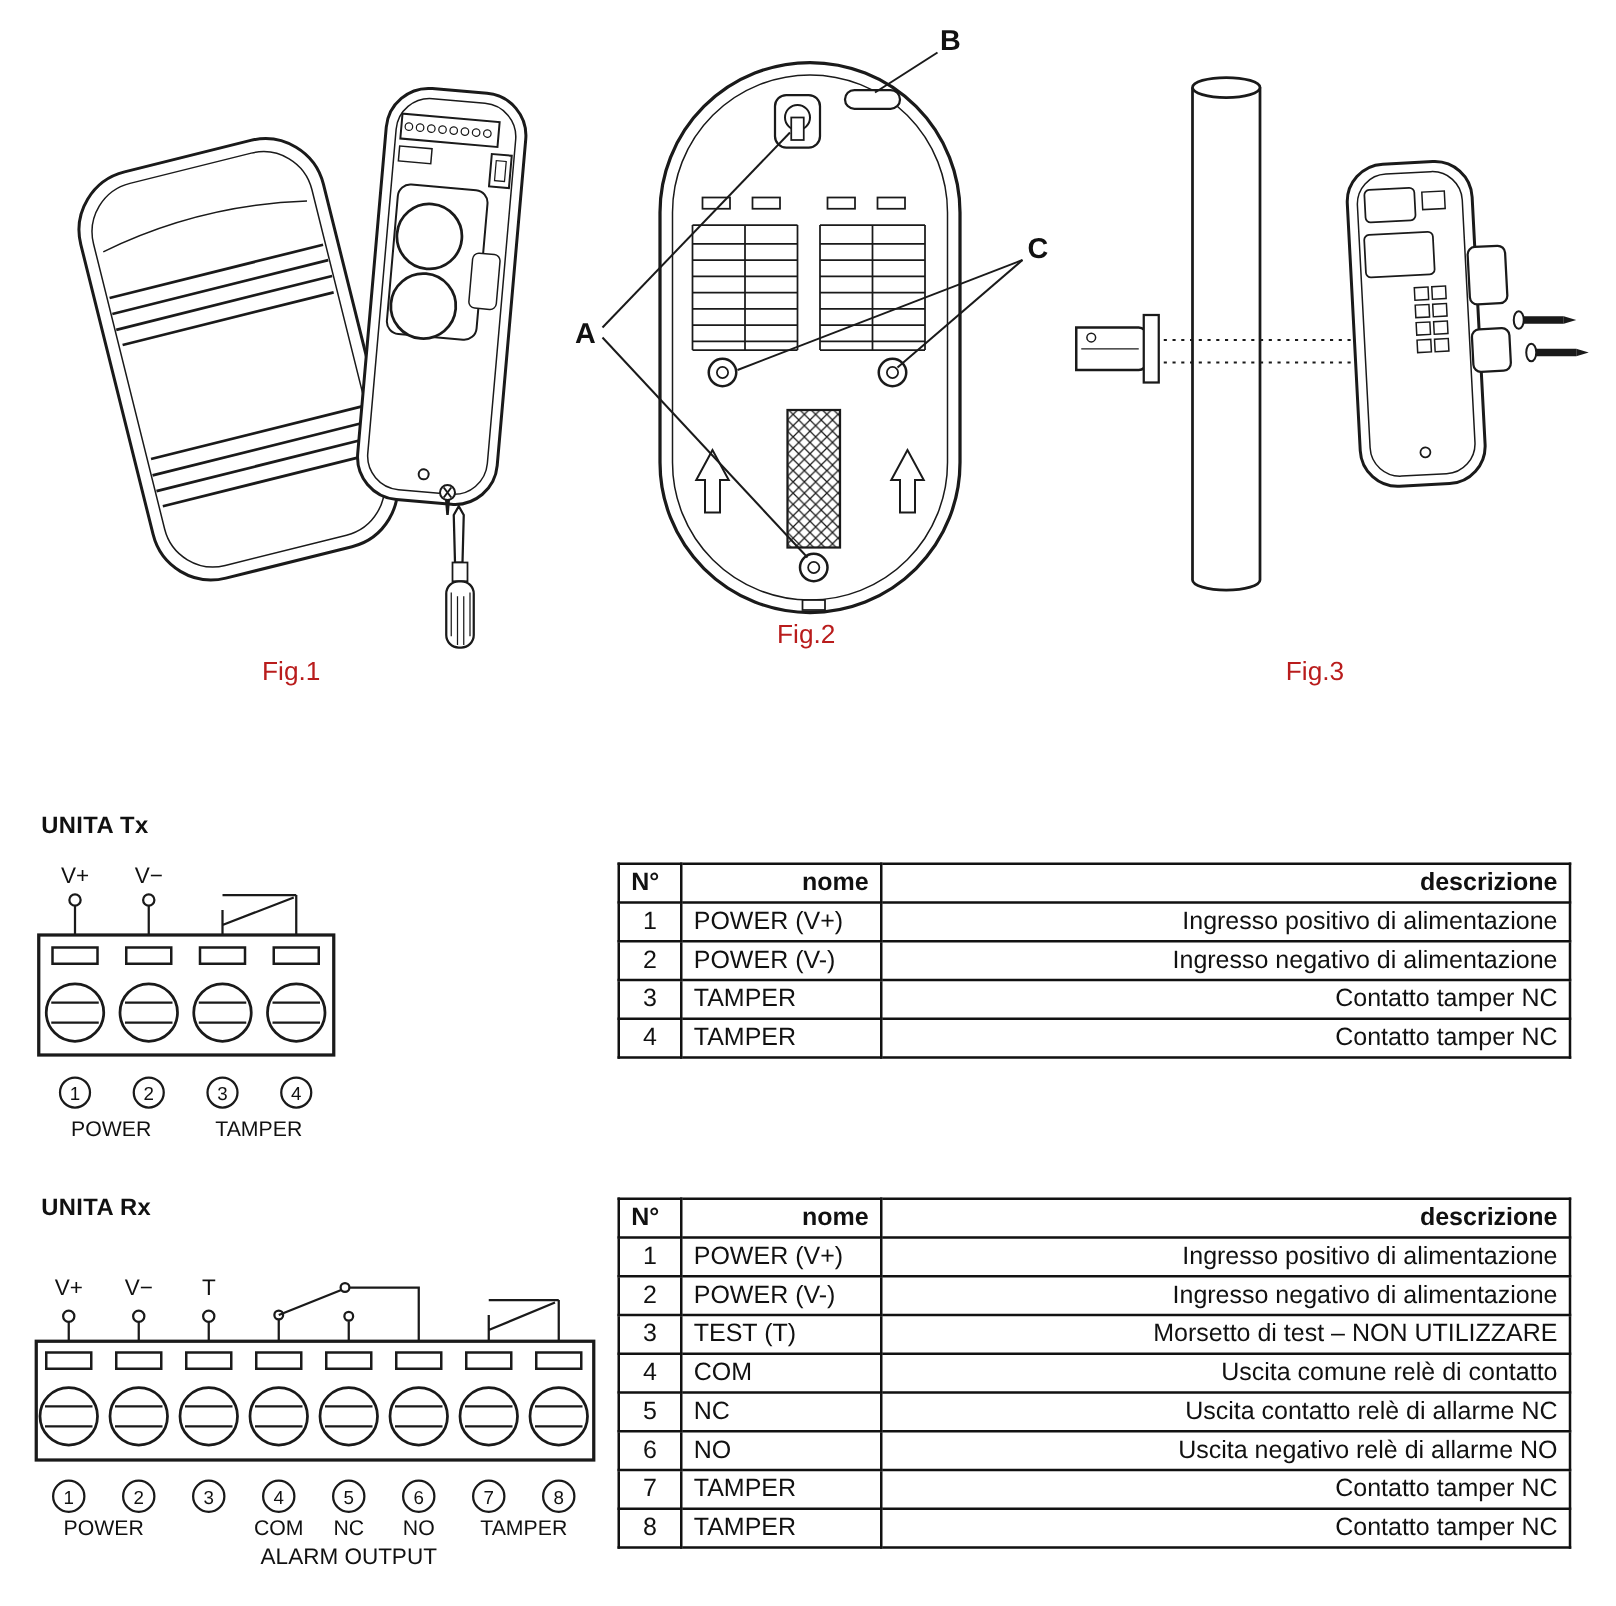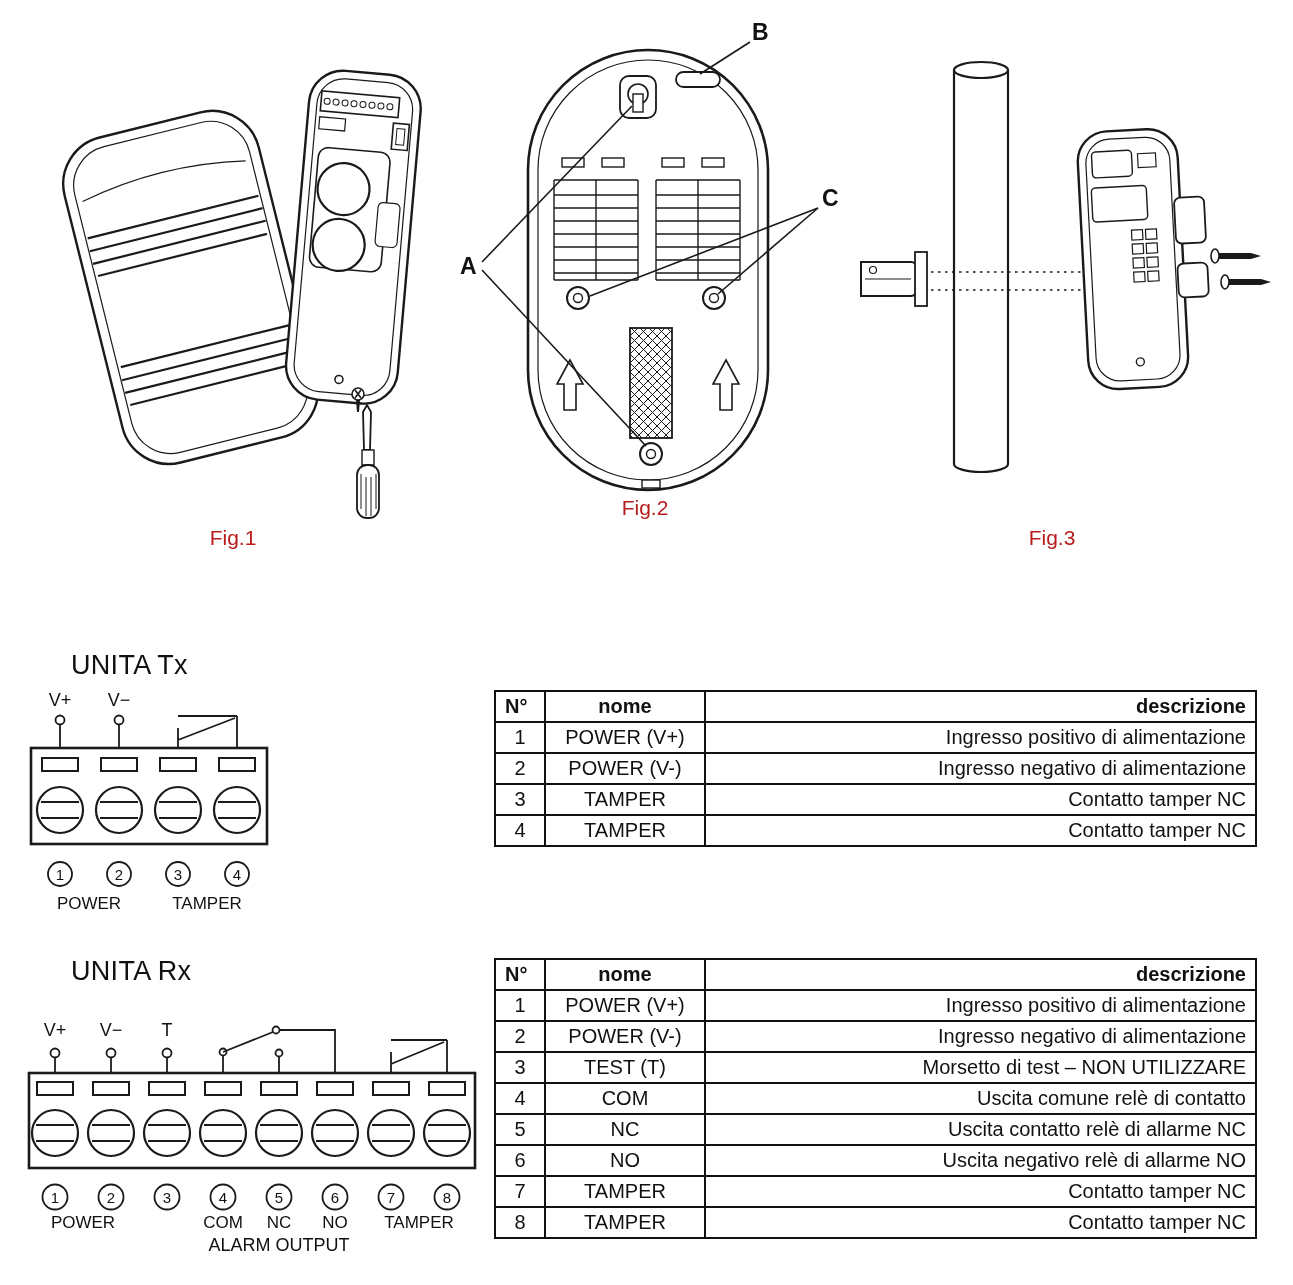--- a/index.html
+++ b/index.html
@@ -2,27 +2,27 @@
 <html><head>
 <meta charset="utf-8">
 <style>
   * { margin:0; padding:0; box-sizing:border-box; }
   html,body { background:#ffffff; }
   body { font-family:"Liberation Sans", sans-serif; color:#111; }
   .page { position:relative; width:1293px; height:1285px; background:#fff; overflow:hidden; }
   svg.fig { position:absolute; }
   svg text { font-family:"Liberation Sans", sans-serif; fill:#111; }
   .caption { position:absolute; font-size:21px; width:130px; text-align:center; color:#b91c1c; }
-  .unit-title { position:absolute; font-size:27px; font-weight:normal; letter-spacing:.3px;margin-left:38px; }
+  .unit-title { position:absolute; font-size:19px; font-weight:bold; letter-spacing:.3px; }
   .io-table { position:absolute; border-collapse:collapse; table-layout:fixed; width:761px; background:#fff; font-size:20px; }
   .io-table th, .io-table td { border:2px solid #111; padding:3px 9px; height:31px; vertical-align:middle; overflow:hidden; white-space:nowrap; }
   .io-table th { font-weight:bold; text-align:left; }
-  .io-table th.col-nome { text-align:center; }
+  .io-table th.col-nome { text-align:right; }
   .io-table td.col-n { text-align:center; }
-  .io-table td.col-nome { text-align:center; }
+  .io-table td.col-nome { }
   .io-table td.col-desc, .io-table th.col-desc { text-align:right; }
 </style>
 </head>
 <body>
 
 <div class="page">
 
   <svg class="fig" style="left:40px; top:50px;" width="420" height="480" viewBox="0 0 420 480">
     <g stroke="#1a1a1a" fill="#fff">
       <g transform="rotate(-14 150 235)">

